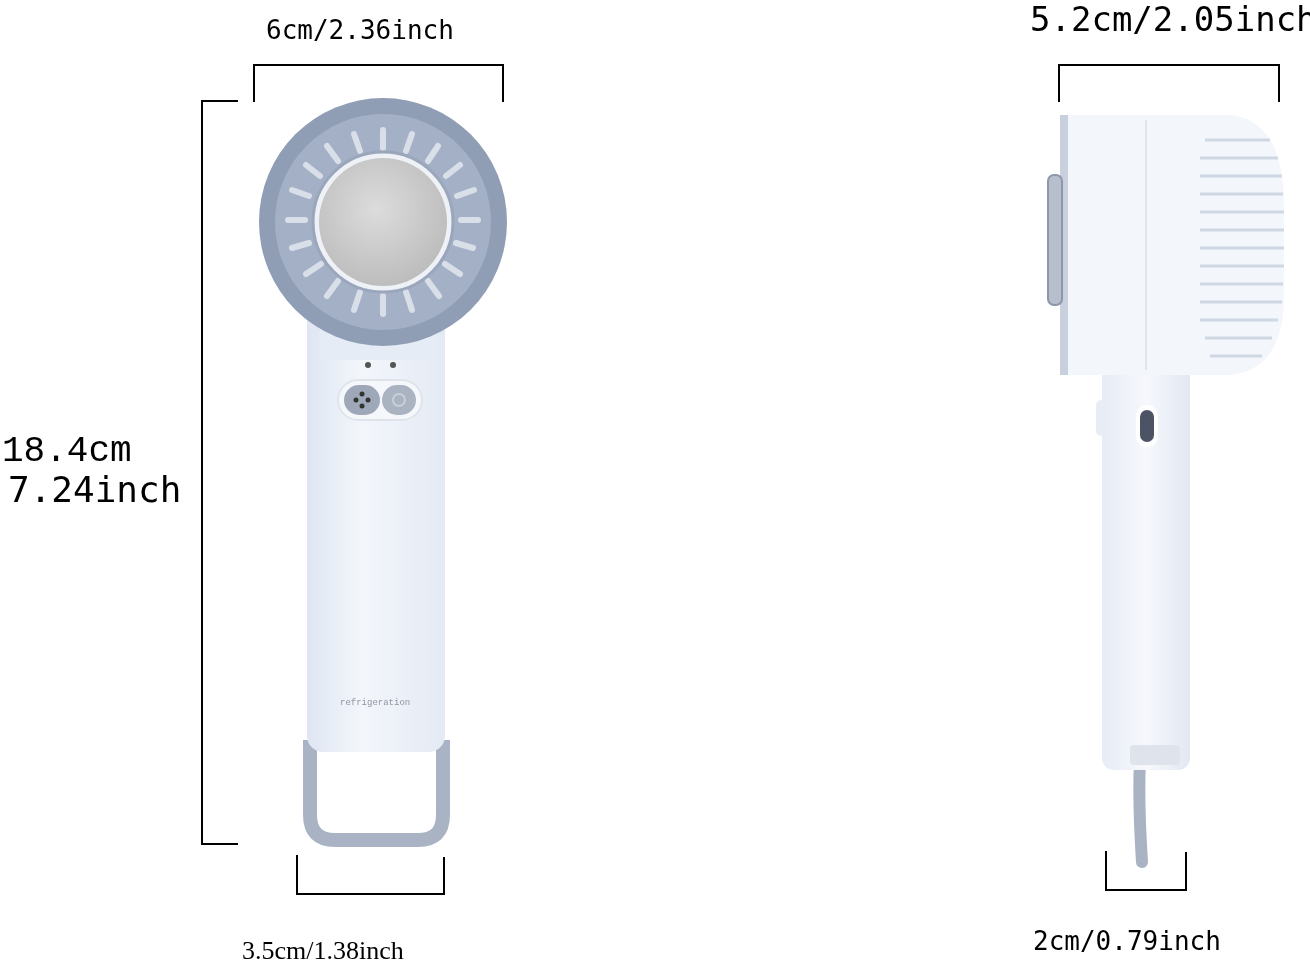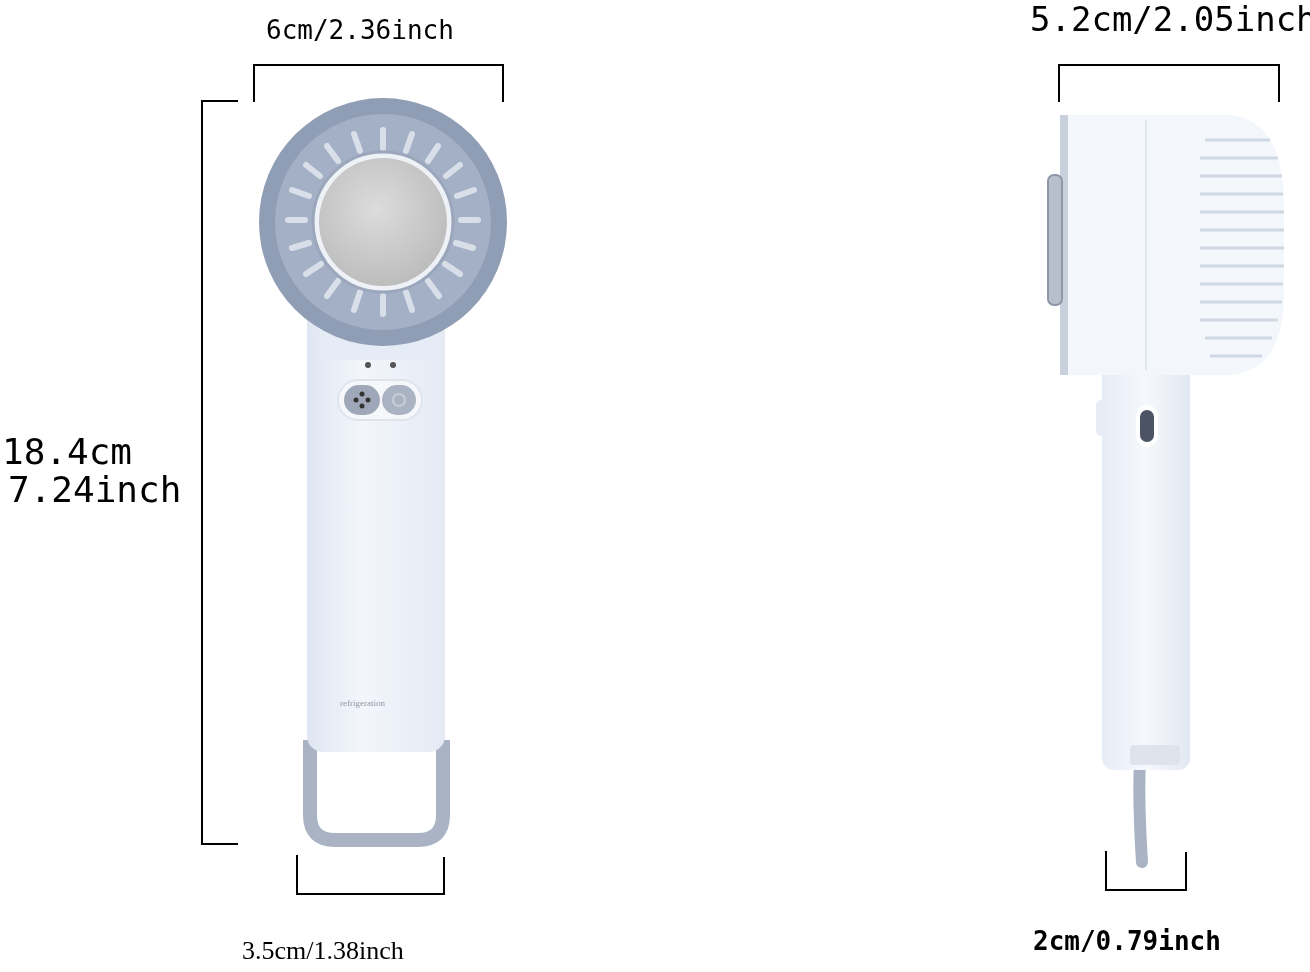--- a/index.html
+++ b/index.html
@@ -15,21 +15,21 @@
 <body>
 
 <div class="label" style="left:266px; top:17px;">6cm/2.36inch</div>
 <div class="line" style="left:253px; top:64px; width:251px; height:2px;"></div>
 <div class="line" style="left:253px; top:64px; width:2px; height:38px;"></div>
 <div class="line" style="left:502px; top:64px; width:2px; height:38px;"></div>
 
 <div class="line" style="left:201px; top:100px; width:37px; height:2px;"></div>
 <div class="line" style="left:201px; top:100px; width:2px; height:745px;"></div>
 <div class="line" style="left:201px; top:843px; width:37px; height:2px;"></div>
-<div class="vlabel" style="left:2px; top:433px;">18.4cm</div>
+<div class="vlabel" style="left:2px; top:433px;font-family:Liberation Mono, monospace;">18.4cm</div>
 <div class="vlabel" style="left:8px; top:471px;">7.24inch</div>
 
 <svg style="left:0; top:0;" width="1310" height="972">
   <defs>
     <radialGradient id="plate" cx="45%" cy="40%" r="60%">
       <stop offset="0%" stop-color="#dcdcdc"></stop>
       <stop offset="100%" stop-color="#bdbdbd"></stop>
     </radialGradient>
     <linearGradient id="bodyg" x1="0" x2="1">
       <stop offset="0%" stop-color="#dfe6f2"></stop>
@@ -115,28 +115,28 @@
     <line x1="1200" y1="248" x2="1284" y2="248"></line>
     <line x1="1200" y1="266" x2="1284" y2="266"></line>
     <line x1="1200" y1="284" x2="1283" y2="284"></line>
     <line x1="1200" y1="302" x2="1282" y2="302"></line>
     <line x1="1200" y1="320" x2="1278" y2="320"></line>
     <line x1="1205" y1="338" x2="1272" y2="338"></line>
     <line x1="1210" y1="356" x2="1262" y2="356"></line>
   </g>
 </svg>
 
-<div style="position:absolute; left:340px; top:698px; font-family:Liberation Serif, serif; font-size:9px; color:#8e96a4;">refrigeration</div>
+<div style="position:absolute; left:340px; top:698px; font-family:Liberation Mono, monospace; font-size:9px; color:#8e96a4;">refrigeration</div>
 
 <div class="line" style="left:296px; top:855px; width:2px; height:40px;"></div>
 <div class="line" style="left:296px; top:893px; width:149px; height:2px;"></div>
 <div class="line" style="left:443px; top:857px; width:2px; height:38px;"></div>
 <div class="label" style="left:242px; top:938px;font-family:Liberation Serif, serif;">3.5cm/1.38inch</div>
 
 <div class="label big" style="left:1030px; top:2px;">5.2cm/2.05inch</div>
 <div class="line" style="left:1058px; top:64px; width:222px; height:2px;"></div>
 <div class="line" style="left:1058px; top:64px; width:2px; height:38px;"></div>
 <div class="line" style="left:1278px; top:64px; width:2px; height:38px;"></div>
 
 <div class="line" style="left:1105px; top:851px; width:2px; height:40px;"></div>
 <div class="line" style="left:1105px; top:889px; width:82px; height:2px;"></div>
 <div class="line" style="left:1185px; top:852px; width:2px; height:39px;"></div>
-<div class="label" style="left:1033px; top:928px;font-weight:bold;">2cm/0.79inch</div>
+<div class="label" style="left:1033px; top:928px;">2cm/0.79inch</div>
 
 </body></html>

